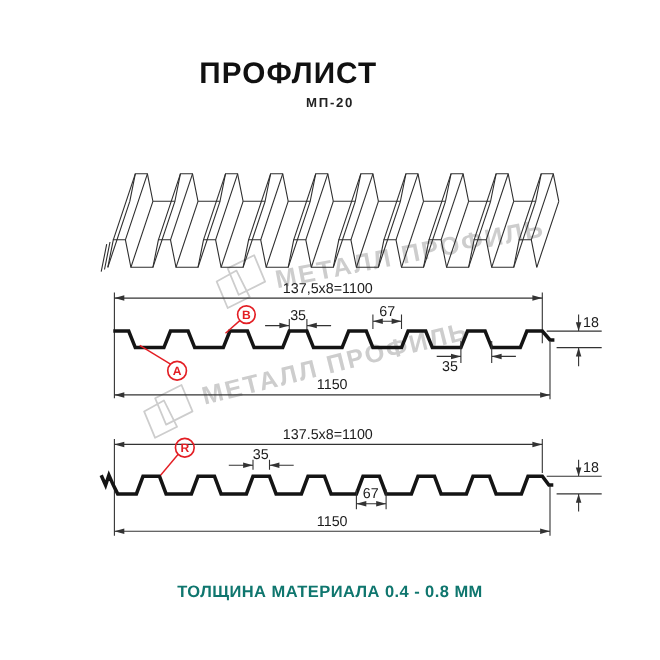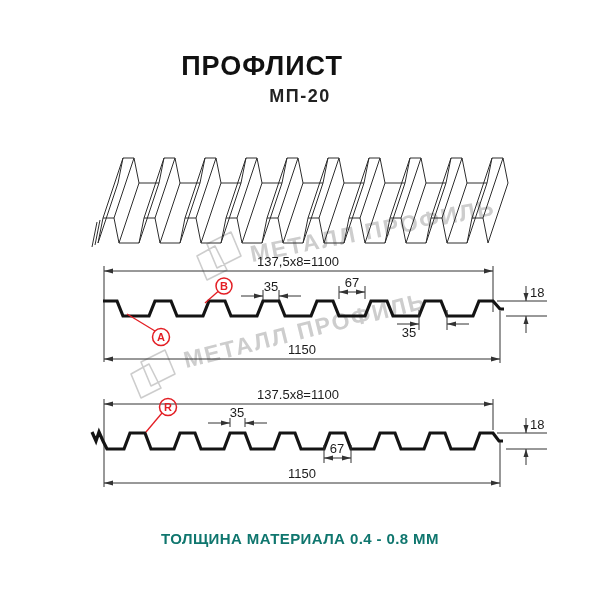--- a/index.html
+++ b/index.html
@@ -1,21 +1,21 @@
 <!DOCTYPE html>
 <html><head>
 <meta charset="utf-8">
 <style>
   html,body{margin:0;padding:0;background:#fff;}
   #stage{position:relative;width:600px;height:600px;background:#ffffff;overflow:hidden;
          font-family:"Liberation Sans",sans-serif;}
   .title{position:absolute;left:0;top:51px;width:524px;text-align:center;
          font-size:27px;font-weight:800;letter-spacing:1px;color:#111;}
   .subtitle{position:absolute;left:0;top:86px;width:600px;text-align:center;
-         font-size:18px;font-weight:600;letter-spacing:1.5px;color:#222;}
+         font-size:12px;font-weight:600;letter-spacing:1.5px;color:#222;}
   .footer{position:absolute;left:0;top:530px;width:600px;text-align:center;
          font-size:15px;font-weight:600;letter-spacing:.4px;color:#0f766e;}
   svg{position:absolute;left:0;top:0;}
   .thin{stroke:#333;stroke-width:1;fill:none;}
   .arrow{fill:#333;stroke:none;}
   .profile{stroke:#141414;stroke-width:3.2;fill:none;stroke-linejoin:miter;}
   .sheet{stroke:#2e2e2e;stroke-width:1;fill:none;}
   .dim{font:13px "Liberation Sans",sans-serif;fill:#1c1c1c;}
   .mid{text-anchor:middle;}
   .red{stroke:#e31e24;fill:none;stroke-width:1.5;}

